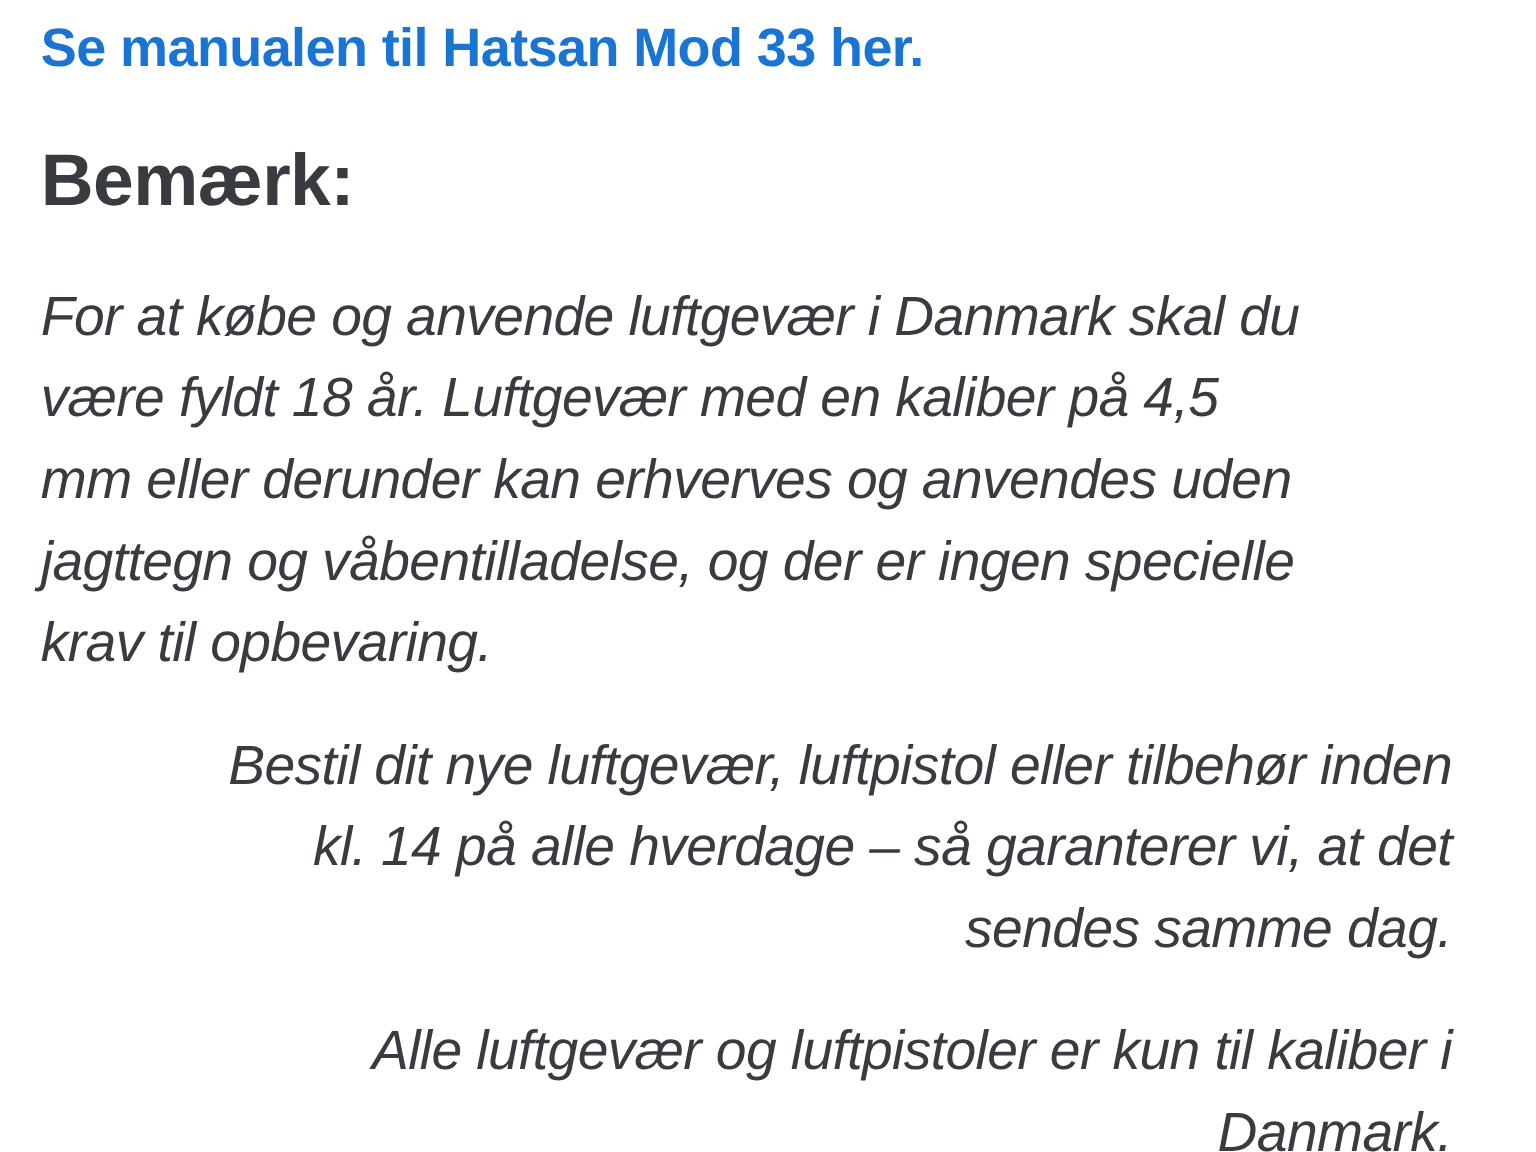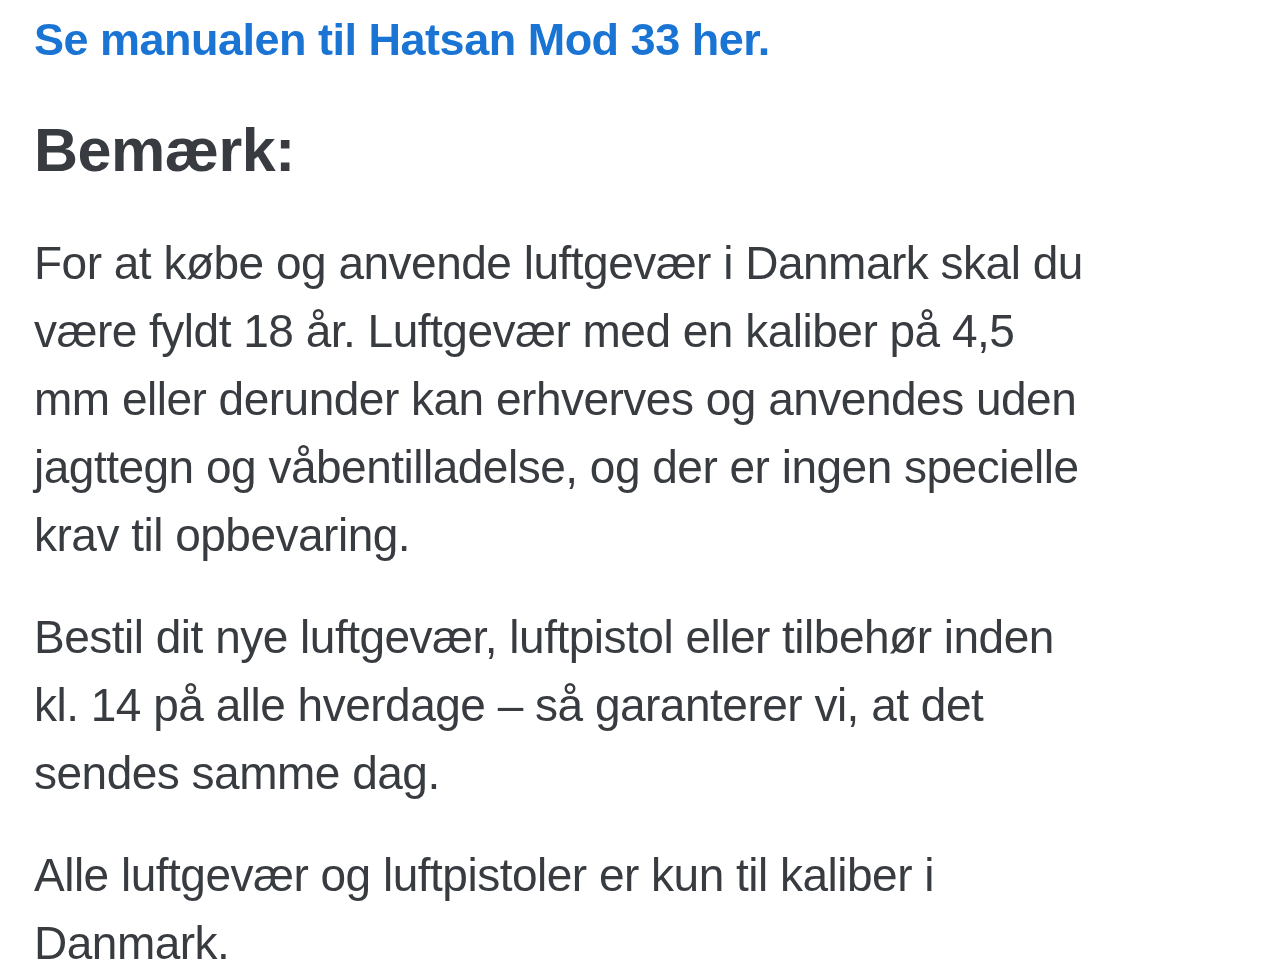--- a/index.html
+++ b/index.html
@@ -40,23 +40,25 @@
     letter-spacing: -0.5px;
   }
   .body-paragraph {
     margin: 40px 0 0 0;
     font-size: 46px;
     font-weight: 400;
     line-height: 68px;
     color: var(--text-dark);
     letter-spacing: -0.5px;
     white-space: pre-line;
+    font-style: italic;
   }
   .body-paragraph + .body-paragraph {
     margin-top: 34px;
+    text-align: right;
   }
 </style>
 </head>
 <body>
 
 <main class="content">
   <a href="#" class="manual-link">Se manualen til Hatsan Mod 33 her.</a>
 
   <h2 class="note-heading">Bemærk:</h2>
 

